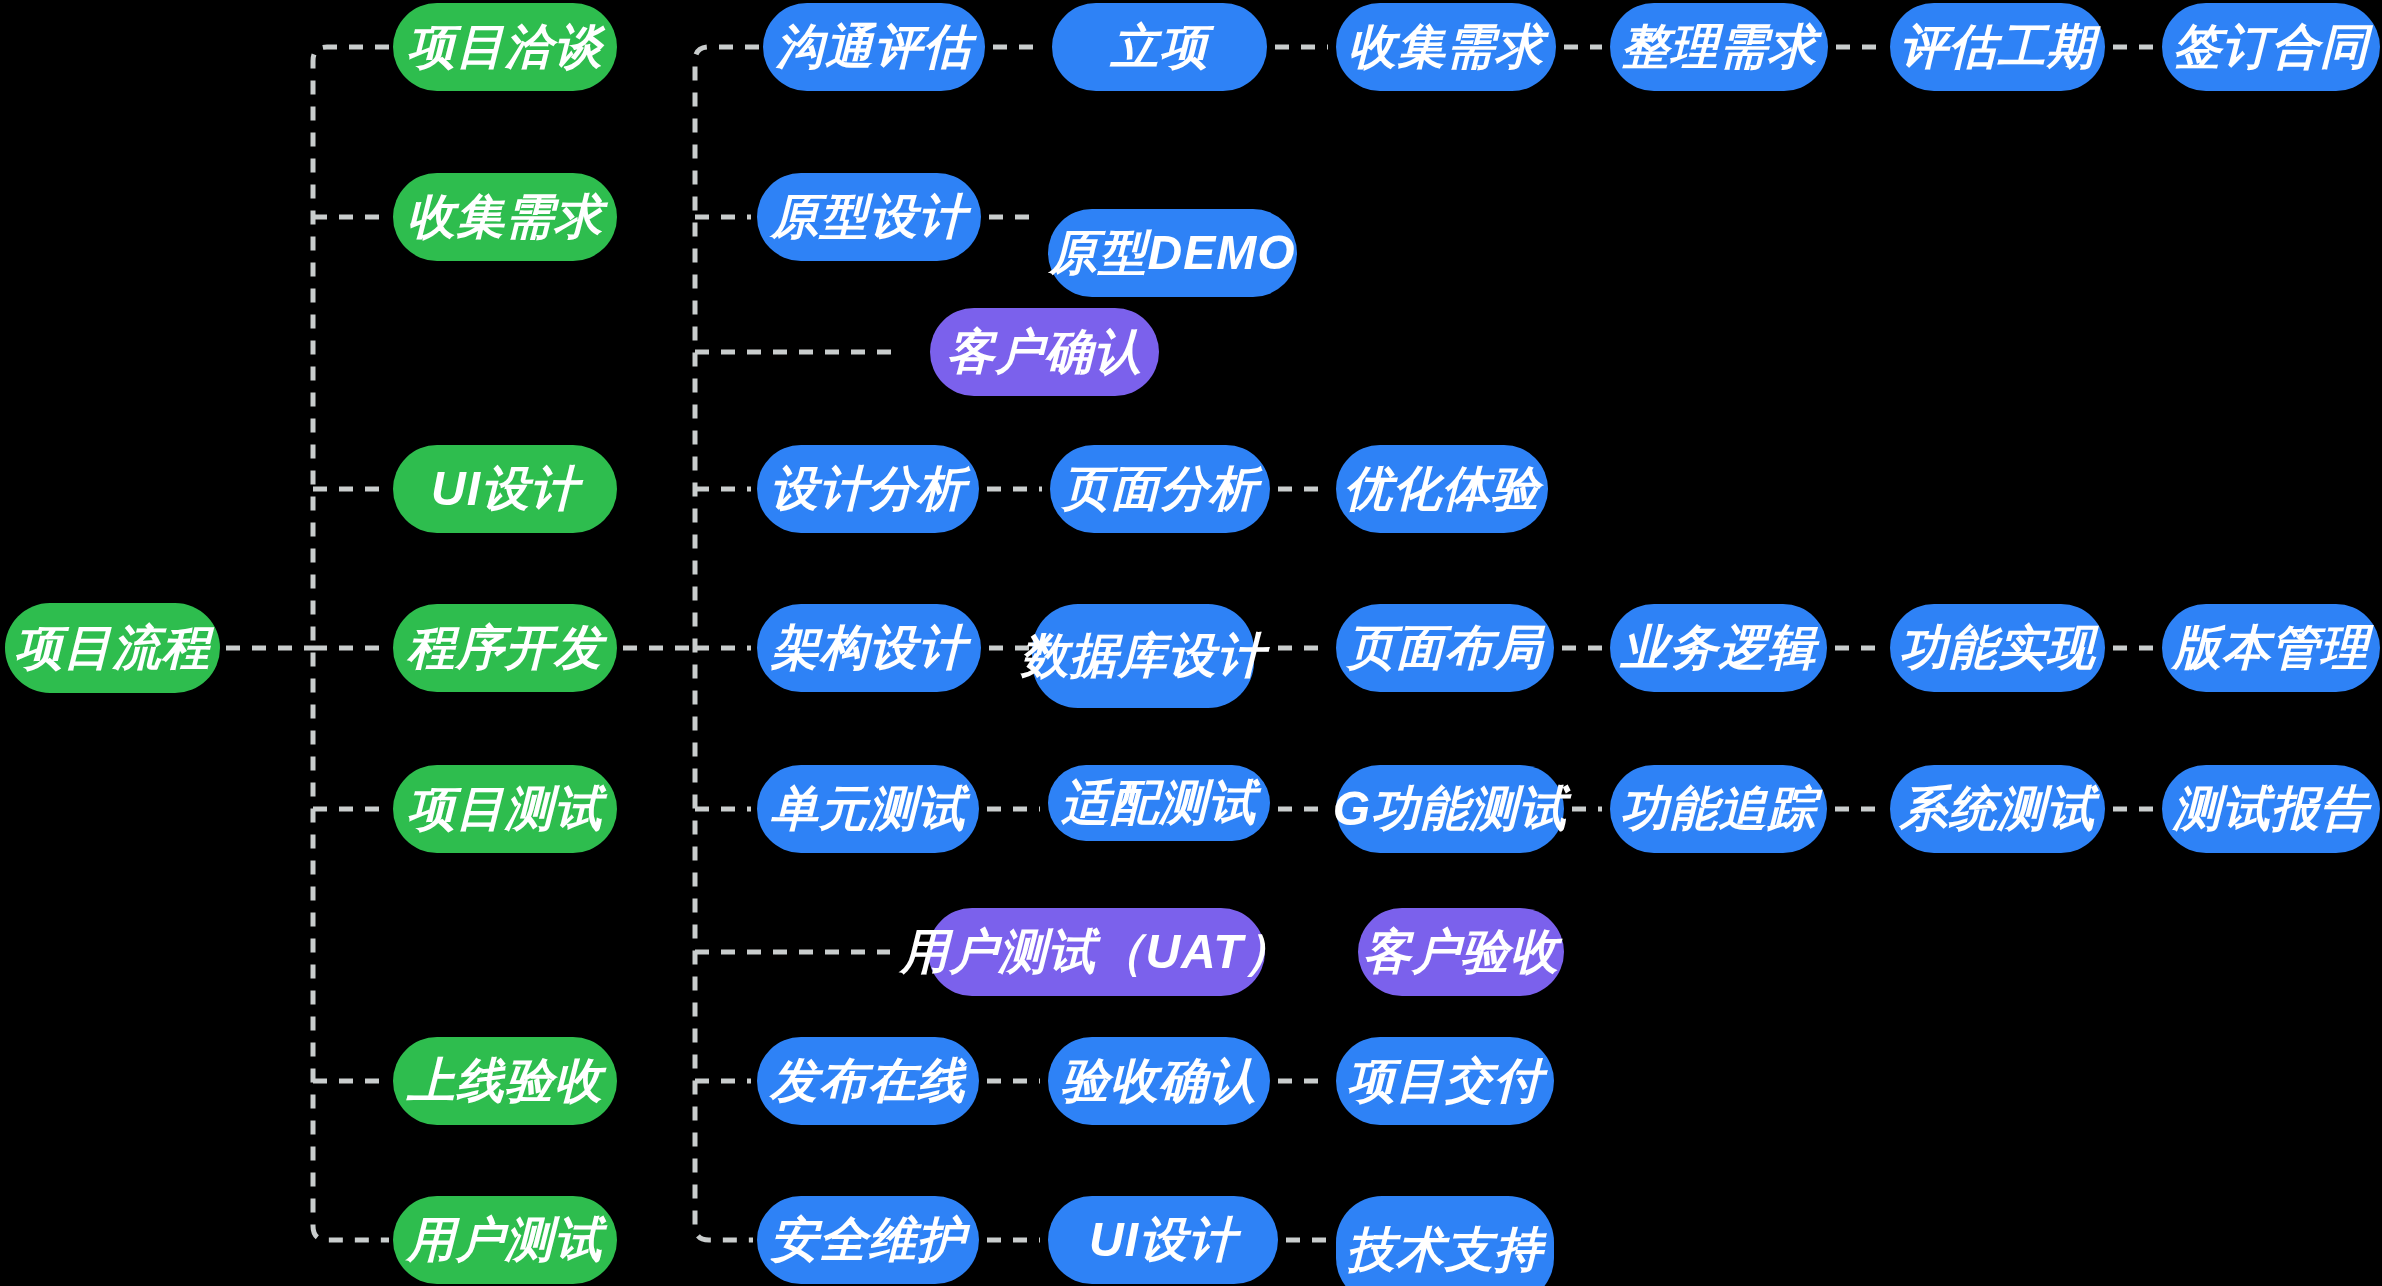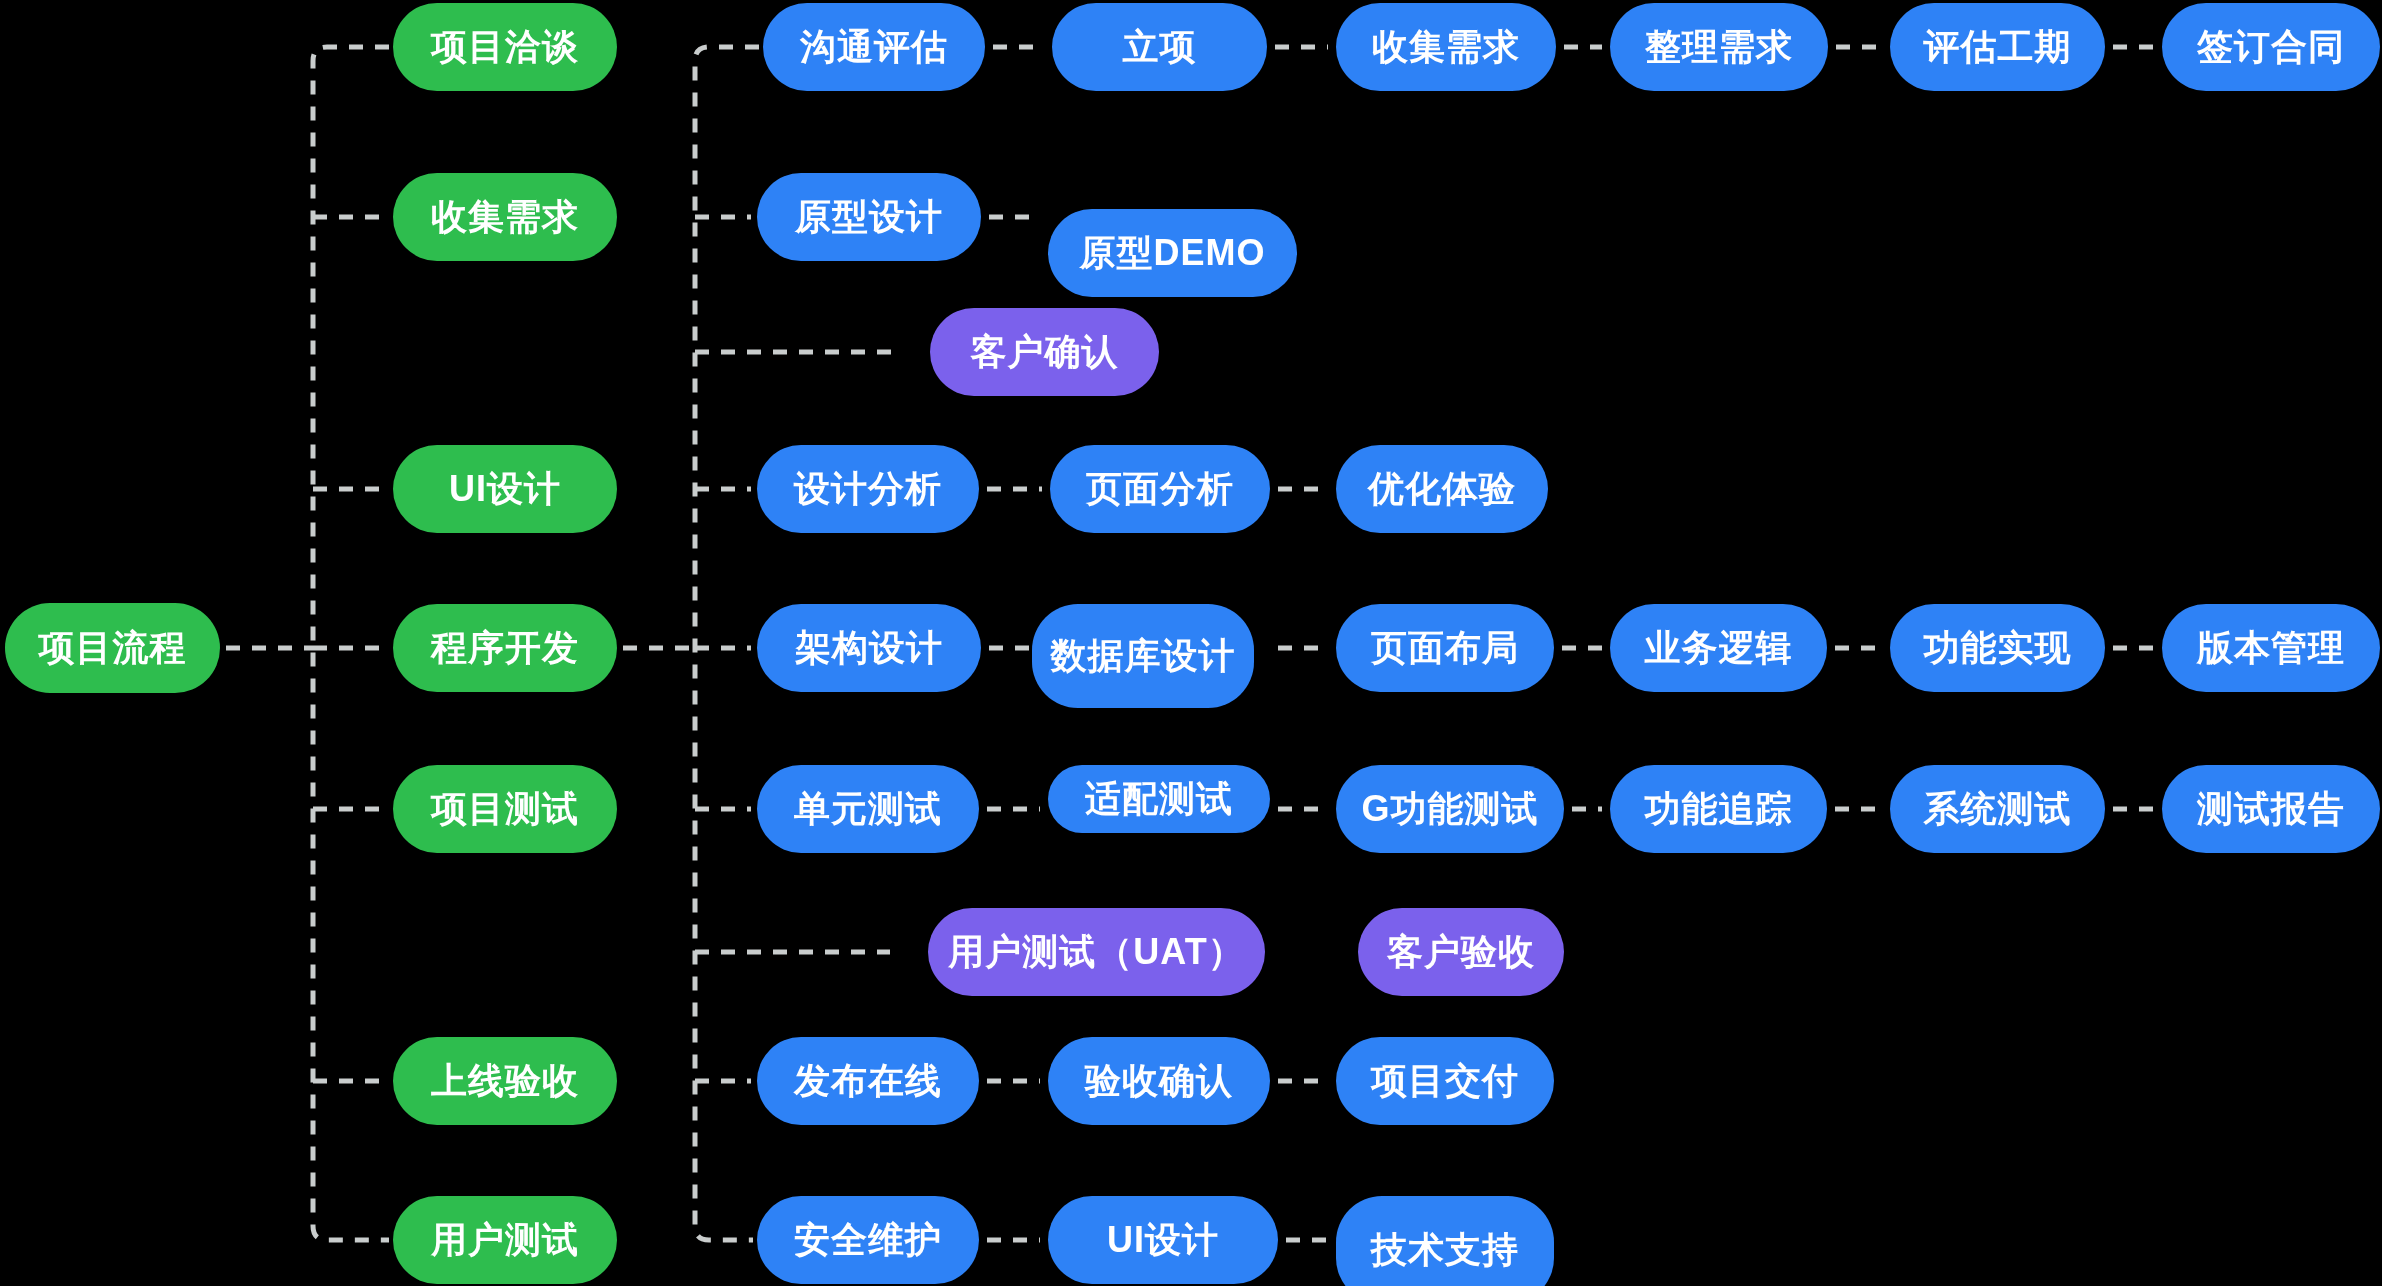--- a/index.html
+++ b/index.html
@@ -17,26 +17,27 @@
     fill:none;
     stroke:var(--connector);
     stroke-width:5;
     stroke-dasharray:14 12;
   }
   .node{
     position:absolute;
     display:flex;align-items:center;justify-content:center;
     color:var(--text);
     font-weight:bold;
-    font-size:36px;
+    font-size:48px;
     border-radius:46px;
     white-space:nowrap;
     letter-spacing:1px;
     z-index:2;
     cursor:default;
+    font-style:italic;
   }
   .node.stage{background:var(--stage);}
   .node.task{background:var(--task);}
   .node.highlight{background:var(--highlight);margin-left:32px;}
 </style>
 </head>
 <body style="background: rgb(0, 0, 0);">
 
 <svg id="connector-layer" xmlns="http://www.w3.org/2000/svg" viewBox="0 0 2382 1286">
     <line x1="226" y1="648" x2="313" y2="648"></line>
@@ -99,21 +100,21 @@
     <div class="node task" style="left: 1336px; top: 445px; width: 212px; height: 88px;">优化体验</div>
     <div class="node stage" style="left: 393px; top: 604px; width: 224px; height: 88px;">程序开发</div>
     <div class="node task" style="left: 757px; top: 604px; width: 224px; height: 88px;">架构设计</div>
     <div class="node task" style="left: 1032px; top: 604px; width: 222px; height: 104px;">数据库设计</div>
     <div class="node task" style="left: 1336px; top: 604px; width: 218px; height: 88px;">页面布局</div>
     <div class="node task" style="left: 1610px; top: 604px; width: 217px; height: 88px;">业务逻辑</div>
     <div class="node task" style="left: 1890px; top: 604px; width: 215px; height: 88px;">功能实现</div>
     <div class="node task" style="left: 2162px; top: 604px; width: 218px; height: 88px;">版本管理</div>
     <div class="node stage" style="left: 393px; top: 765px; width: 224px; height: 88px;">项目测试</div>
     <div class="node task" style="left: 757px; top: 765px; width: 222px; height: 88px;">单元测试</div>
-    <div class="node task" style="left: 1048px; top: 765px; width: 222px; height: 68px;">适配测试</div>
+    <div class="node task" style="left: 1048px; top: 765px; width: 222px; height: 76px;">适配测试</div>
     <div class="node task" style="left: 1336px; top: 765px; width: 228px; height: 88px;">G功能测试</div>
     <div class="node task" style="left: 1610px; top: 765px; width: 217px; height: 88px;">功能追踪</div>
     <div class="node task" style="left: 1890px; top: 765px; width: 215px; height: 88px;">系统测试</div>
     <div class="node task" style="left: 2162px; top: 765px; width: 218px; height: 88px;">测试报告</div>
     <div class="node highlight" style="left: 896px; top: 908px; width: 337px; height: 88px;">用户测试（UAT）</div>
     <div class="node highlight" style="left: 1326px; top: 908px; width: 206px; height: 88px;">客户验收</div>
     <div class="node stage" style="left: 393px; top: 1037px; width: 224px; height: 88px;">上线验收</div>
     <div class="node task" style="left: 757px; top: 1037px; width: 222px; height: 88px;">发布在线</div>
     <div class="node task" style="left: 1048px; top: 1037px; width: 222px; height: 88px;">验收确认</div>
     <div class="node task" style="left: 1336px; top: 1037px; width: 218px; height: 88px;">项目交付</div>

